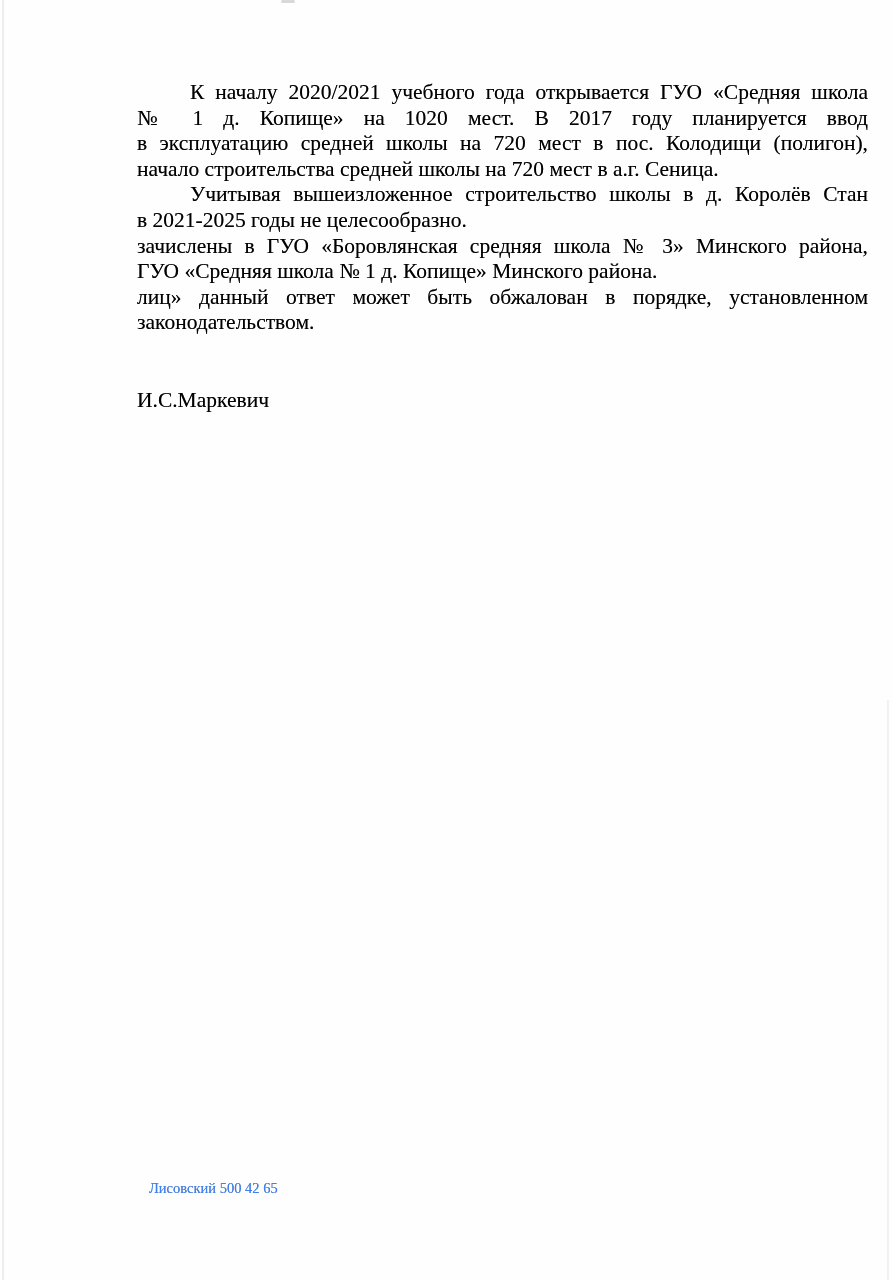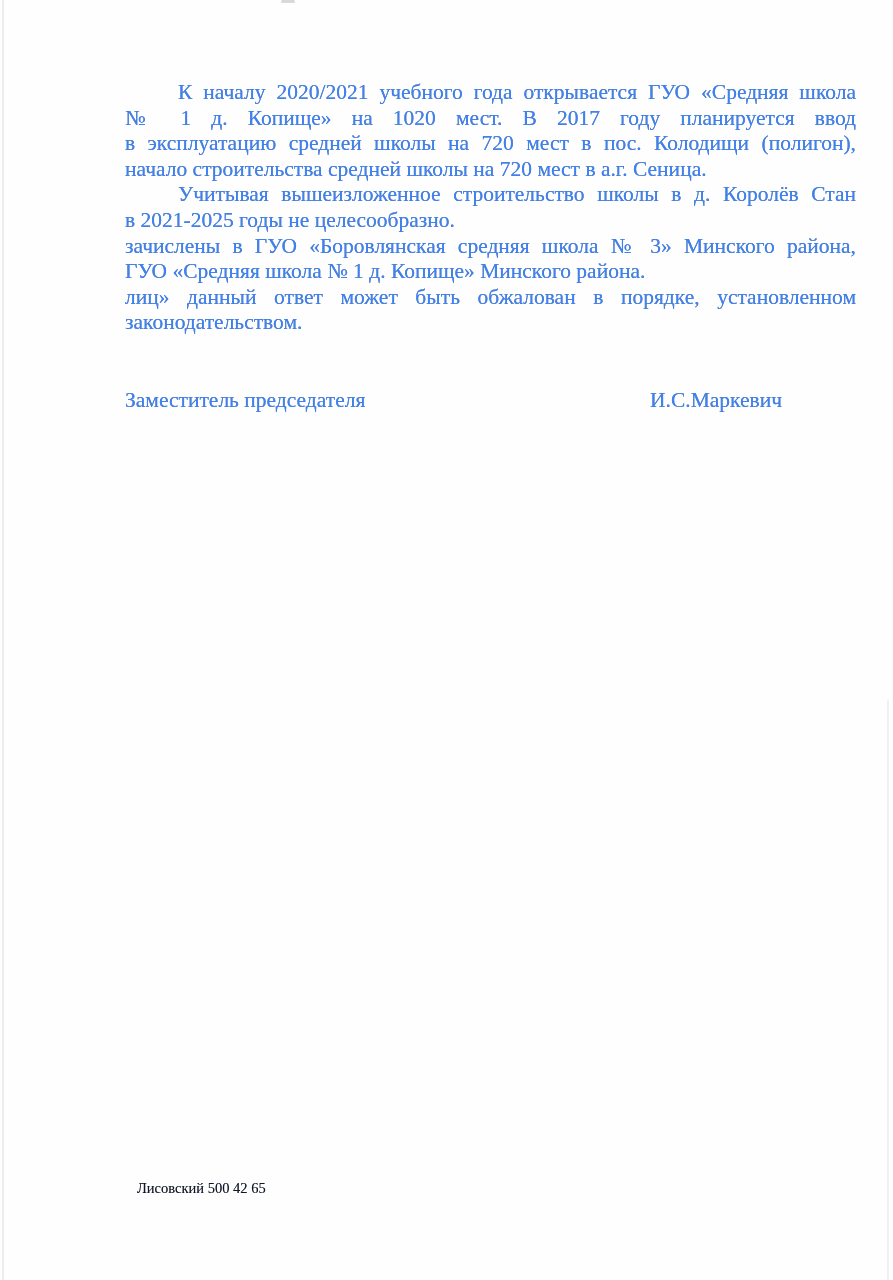--- a/index.html
+++ b/index.html
@@ -32,26 +32,26 @@
     position: absolute;
     left: 281px; top: 0;
     width: 14px; height: 3px;
     background: #c9c9c9;
     border-radius: 2px;
     opacity: 0.7;
   }
   
   .doc-text {
     position: absolute;
-    left: 125px;
+    left: 137px;
     top: 80px;
     width: 731px;
     font-size: 21.5px;
     line-height: 25.6px;
-    color: #3b82f6;
+    color: #000000;
     text-shadow: 0 0 0.5px rgba(25,25,25,0.55);
   }
   .para { margin: 0; padding: 0; }
   .line {
     height: 25.6px;
     overflow: hidden;
     text-align: justify;
     text-align-last: justify;
   }
   .line.indent { padding-left: 53px; }
@@ -63,25 +63,25 @@
     display: flex;
     justify-content: space-between;
     align-items: baseline;
     margin-top: 52px;
     padding-right: 74px;
   }
   .sig-title { white-space: nowrap; }
   .sig-name  { white-space: nowrap; }
   .footer-note {
     position: absolute;
-    left: 137px;
+    left: 149px;
     top: 1179px;
     font-size: 14.5px;
     line-height: 18px;
-    color: #0f172a;
+    color: #3b82f6;
     text-shadow: 0 0 0.4px rgba(30,30,30,0.5);
   }
 </style>
 </head>
 <body>
 
 <div id="page">
 
   <div class="edge-line-left"></div>
   <div class="edge-line-right"></div>
@@ -101,20 +101,19 @@
       </div>
       <div class="para">
         <div class="line">зачислены в ГУО «Боровлянская средняя школа № 3» Минского района,</div>
         <div class="line last">ГУО «Средняя школа № 1 д. Копище» Минского района.</div>
       </div>
       <div class="para">
         <div class="line">лиц» данный ответ может быть обжалован в порядке, установленном</div>
         <div class="line last">законодательством.</div>
       </div>
       <div class="sig-row" id="sig-row">
-      <span class="sig-title">Заместитель председателя</span>
       <span class="sig-name">И.С.Маркевич</span>
     </div>
   </div>
 
   <div class="footer-note">Лисовский 500 42 65</div>
 
 </div>
 
 </body></html>

